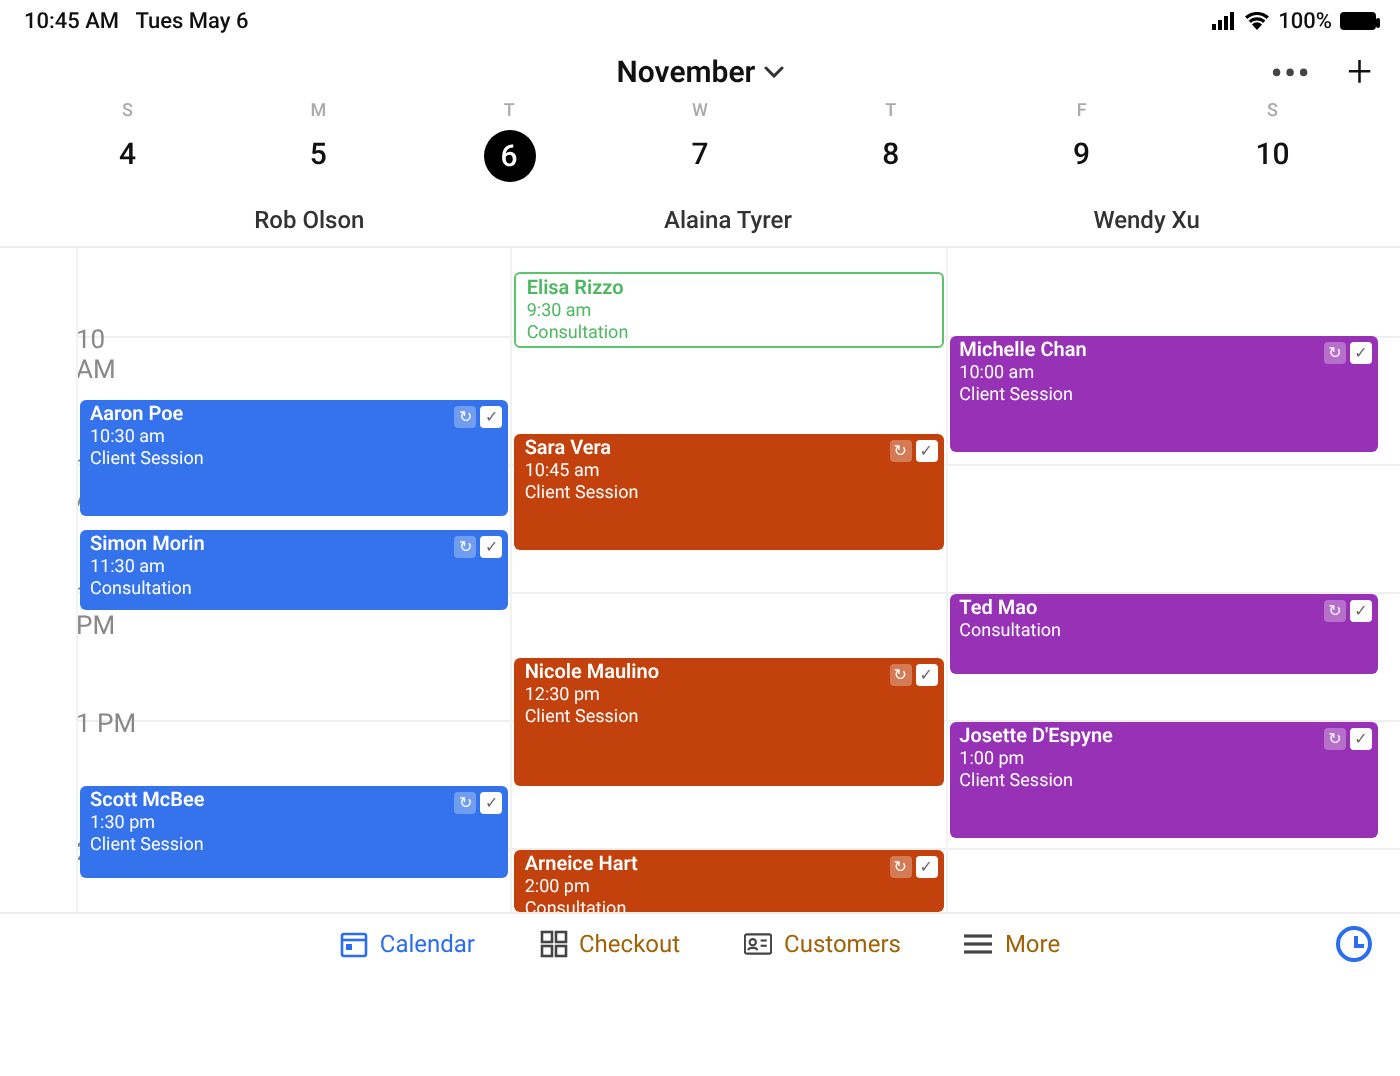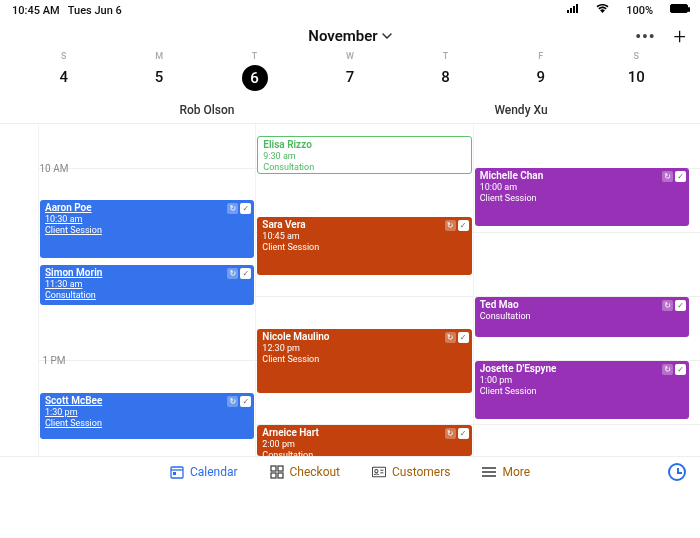--- a/index.html
+++ b/index.html
@@ -7,21 +7,21 @@
     font-family: -apple-system, BlinkMacSystemFont, "Segoe UI", Roboto, sans-serif;
     background: #fff;
     width: 700px;
     height: 538px;
     overflow: hidden;
     font-size: 12px;
     color: #111;
   }
   
   .status-bar { display:flex; justify-content:space-between; align-items:center; padding: 4px 12px; font-size: 11px; font-weight: 500; }
-  .status-right { display:flex; gap:17px; }
+  .status-right { display:flex; align-items:center; gap:4px; }
   .battery { width:18px; height:9px; border:1px solid #000; border-radius:2px; position:relative; background:#000;}
   .battery::after{ content:""; position:absolute; right:-3px; top:2px; width:2px; height:5px; background:#000; border-radius:1px;}
 
   
   .header { display:flex; align-items:center; justify-content:center; position:relative; padding: 6px 0 4px 0;}
   .header-title { font-size:15px; font-weight:600; display:flex; align-items:center; gap:4px;}
   .header-actions { position:absolute; right:14px; display:flex; gap:18px; align-items:center;}
   .more-dots { font-size:16px; letter-spacing:1px; font-weight:bold; color:#444;}
   .plus { font-size:22px; font-weight:300; color:#111;}
 
@@ -35,51 +35,51 @@
   
   .cols-row { display:flex; border-bottom:1px solid #eee; padding:6px 12px;}
   .col-head { flex:1; text-align:center; font-size:12px; color:#333; font-weight:500;}
   .time-col { width:38px; flex:none;}
   .end-cap { width:10px; flex:none;}
 
   
   .grid-wrap { position:relative; height:332px; overflow:hidden; }
   .hour-lines { position:absolute; inset:0; }
   .hour { position:absolute; left:38px; right:0; border-top:1px solid #efefef; }
-  .hour-label { position:absolute; left:0; width:38px; text-align:center; padding-right:6px; font-size:10px; color:#888; transform:translateY(-6px);}
+  .hour-label { position:absolute; left:0; width:38px; text-align:left; padding-right:6px; font-size:13px; color:#888; transform:translateY(-6px);}
   .columns { position:absolute; top:0; bottom:0; left:38px; right:10px; display:flex;}
   .col { flex:1; position:relative; border-left:1px solid #f2f2f2;}
   .evt { position:absolute; left:1px; right:1px; border-radius:3px; color:#fff; padding:2px 5px; font-size:9px; line-height:1.2; overflow:hidden;}
   .evt .e-name { font-weight:600; font-size:10px;}
   .evt-icons { position:absolute; top:3px; right:3px; display:flex; gap:2px;}
   .ebadge { width:11px; height:11px; border-radius:2px; background:rgba(255,255,255,0.3); color:#fff; font-size:8px; display:inline-flex; align-items:center; justify-content:center;}
   .ebadge.check { background:#fff; color:#666;}
   .evt-green { background:#c2410c; }
-  .evt-blue { background:#3473eb;text-decoration:underline; }
+  .evt-blue { background:#3473eb; }
   .evt-purple { background:#9731b5; }
   .evt-outline { background:#fff; color:#4bb85f; border:1px solid #5bc36b; }
 
   
   .toolbar { position:relative; display:flex; align-items:center; justify-content:center; gap:32px; padding:8px 0; border-top:1px solid #eee; font-size:12px;}
   .tb-item { display:flex; align-items:center; gap:6px; color:#a16207;}
   .tb-item.active { color:#2b6def;}
   .tb-icon { width:14px; height:14px; display:inline-flex; align-items:center; justify-content:center;}
   .clock { position:absolute; right:14px; width:18px; height:18px; border:2px solid #2b6def; border-radius:50%;}
   .clock::before{content:"";position:absolute;left:7px;top:3px;width:1.5px;height:5px;background:#2b6def;}
   .clock::after{content:"";position:absolute;left:7px;top:7px;width:5px;height:1.5px;background:#2b6def;}
 
   svg { display:block; }
 </style>
 </head>
 <body>
 
 <div class="status-bar">
   <div>
     <span>10:45 AM</span>
-    &nbsp;&nbsp;<span>Tues Jun 6</span>
+    &nbsp;&nbsp;<span>Tues May 6</span>
   </div>
   <div class="status-right">
     <span>
       <svg width="12" height="9" viewBox="0 0 12 9">
           <rect x="0" y="6" width="2" height="3"></rect>
           <rect x="3" y="4" width="2" height="5"></rect>
           <rect x="6" y="2" width="2" height="7"></rect>
           <rect x="9" y="0" width="2" height="9"></rect>
         </svg>
     </span>
@@ -135,20 +135,21 @@
   </div>
   <div class="day-cell">
     <div class="day-letter">S</div>
     <div class="day-num">10</div>
   </div>
 </div>
 
 <div class="cols-row">
   <div class="time-col"></div>
   <div class="col-head">Rob Olson</div>
+  <div class="col-head">Alaina Tyrer</div>
   <div class="col-head">Wendy Xu</div>
   <div class="end-cap"></div>
 </div>
 
 <div class="grid-wrap">
   <div class="hour-lines">
     <div class="hour" style="top:44px;">
         <span class="hour-label">10 AM</span>
       </div>
     <div class="hour" style="top:108px;">

